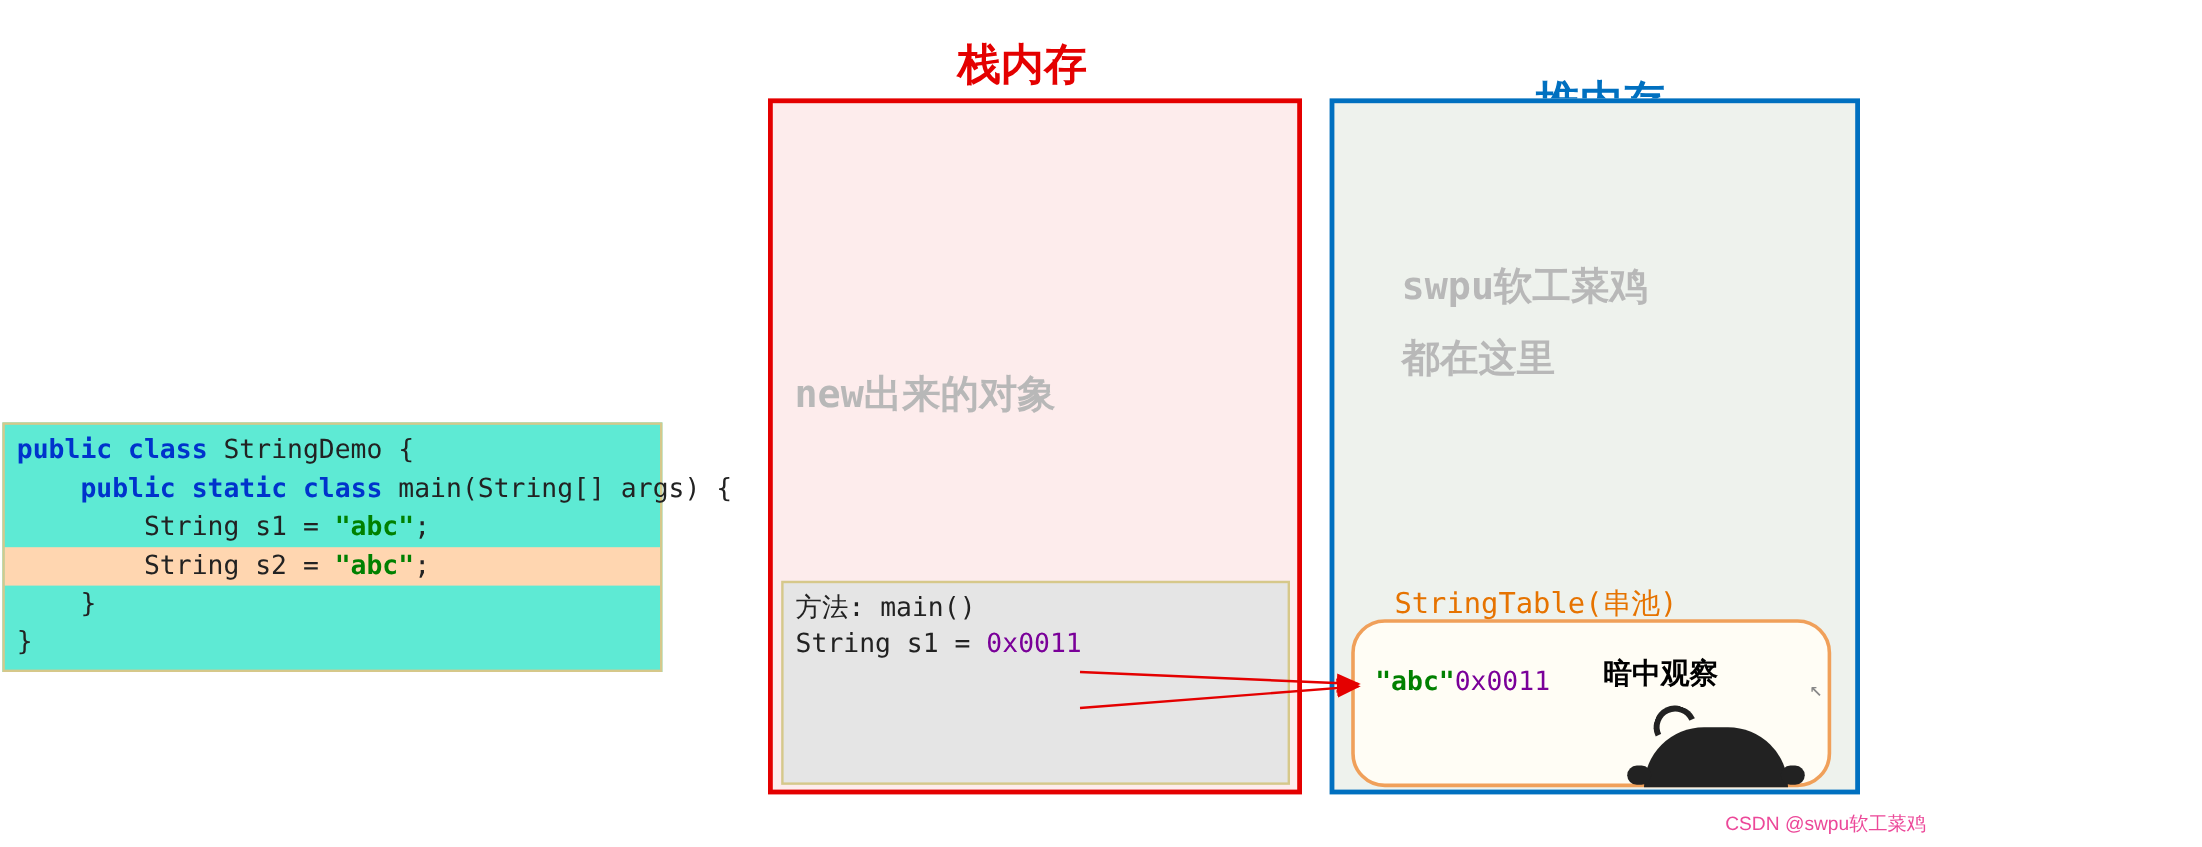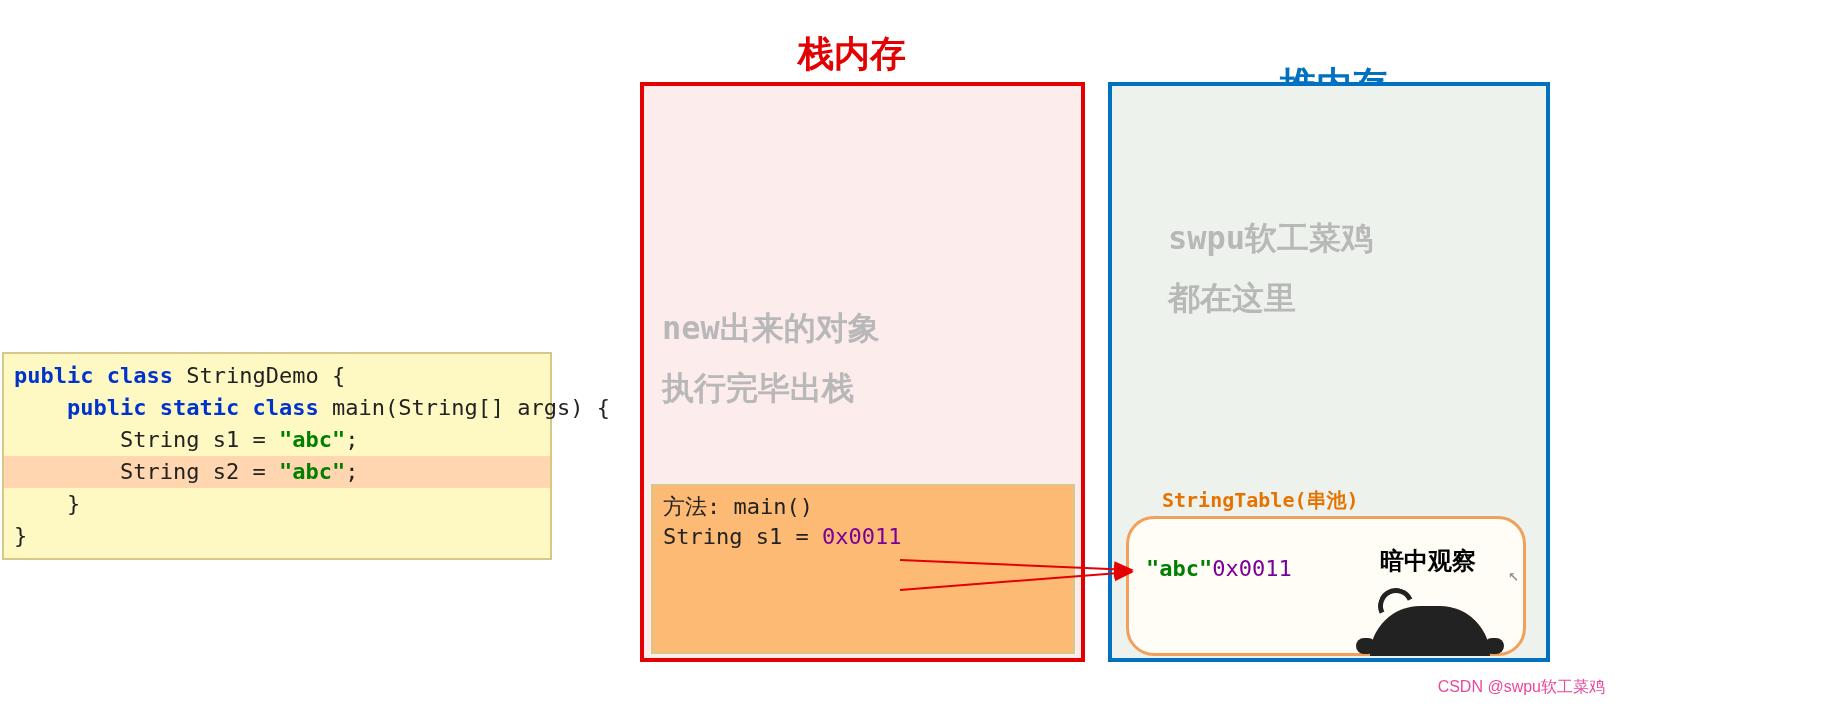--- a/index.html
+++ b/index.html
@@ -12,21 +12,21 @@
     overflow: hidden;
   }
 
   
   .code-panel {
     position: absolute;
     left: 2px;
     top: 352px;
     width: 550px;
     border: 2px solid #d6c88a;
-    background: #fef9c3;
+    background: #5eead4;
     font-family: Consolas, monospace;
     font-size: 22px;
     line-height: 32px;
     padding: 6px 0;
   }
   .code-line { white-space: pre; padding: 0 10px; }
   .hl-line { background: #ffd6b0; }
   .kw { color: #0033cc; font-weight: bold; }
   .typ { color: #222; }
   .str { color: #008000; font-weight: bold; }
@@ -60,21 +60,21 @@
   }
 
   
   .frame-box {
     position: absolute;
     left: 651px;
     top: 484px;
     width: 424px;
     height: 170px;
     border: 2px solid #d6c88a;
-    background: #fdba74;
+    background: #e5e5e5;
     padding: 6px 10px;
     font-family: Consolas, monospace;
     font-size: 22px;
     line-height: 30px;
   }
   .frame-title { font-weight: normal; white-space: pre; }
   .addr { color: #7a0099; font-weight: normal; }
   .plain { color: #222; }
 
   
@@ -104,23 +104,23 @@
     color: #b8b8b8;
     font-weight: bold;
     line-height: 60px;
   }
 
   
   .strtable-label {
     position: absolute;
     left: 1162px;
     top: 487px;
-    font-size: 20px;
+    font-size: 24px;
     color: #e67300;
-    font-weight: bold;
+    font-weight: normal;
   }
   .strtable-box {
     position: absolute;
     left: 1126px;
     top: 516px;
     width: 400px;
     height: 140px;
     border: 3px solid #f0a05a;
     border-radius: 28px;
     background: #fffdf5;
@@ -136,21 +136,20 @@
   .pool-entry .str { color: #008000; }
   .pool-entry .addr { color: #7a0099; }
 
   .observe-label {
     position: absolute;
     left: 1336px;
     top: 545px;
     font-size: 24px;
     font-weight: bold;
     color: #000;
-    margin-left: 44px;
   }
 
   
   .arrows {
     position: absolute;
     left: 0; top: 0;
     width: 1835px; height: 706px;
     pointer-events: none;
   }
 
@@ -211,21 +210,20 @@
   <div class="code-line"><span class="typ">        String s1 = </span><span class="str">"abc"</span><span class="typ">;</span></div>
   <div class="code-line hl-line"><span class="typ">        String s2 = </span><span class="str">"abc"</span><span class="typ">;</span></div>
   <div class="code-line"><span class="typ">    }</span></div>
   <div class="code-line"><span class="typ">}</span></div>
 </div>
 
 <div class="stack-title">栈内存</div>
 <div class="stack-box"></div>
 <div class="stack-desc">
   <div>new出来的对象</div>
-  <div>执行完毕出栈</div>
 </div>
 
 <div class="frame-box">
   <div class="frame-title plain">方法: main()</div>
   <div><span class="plain"> String s1 = </span><span class="addr">0x0011</span></div>
 </div>
 
 <div class="heap-title">堆内存</div>
 <div class="heap-box"></div>
 <div class="heap-desc">

